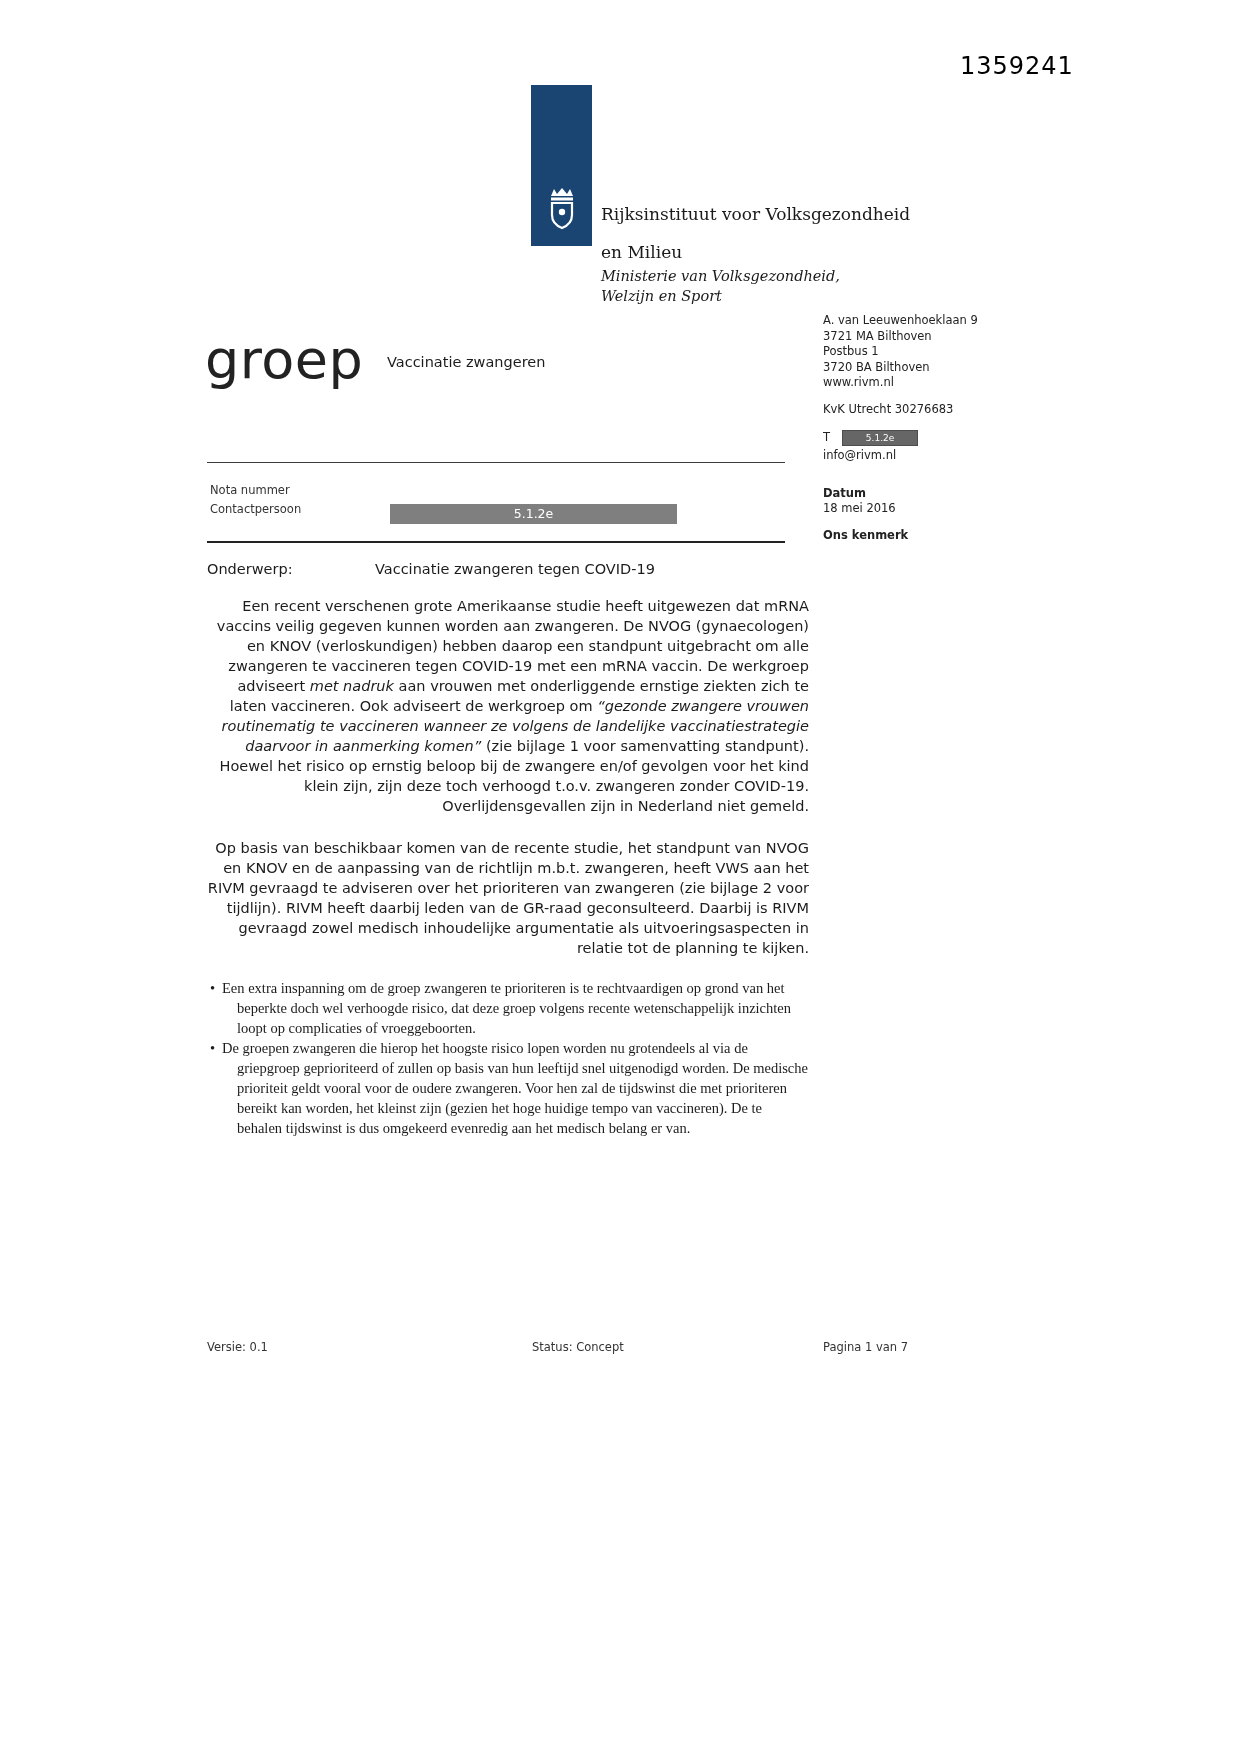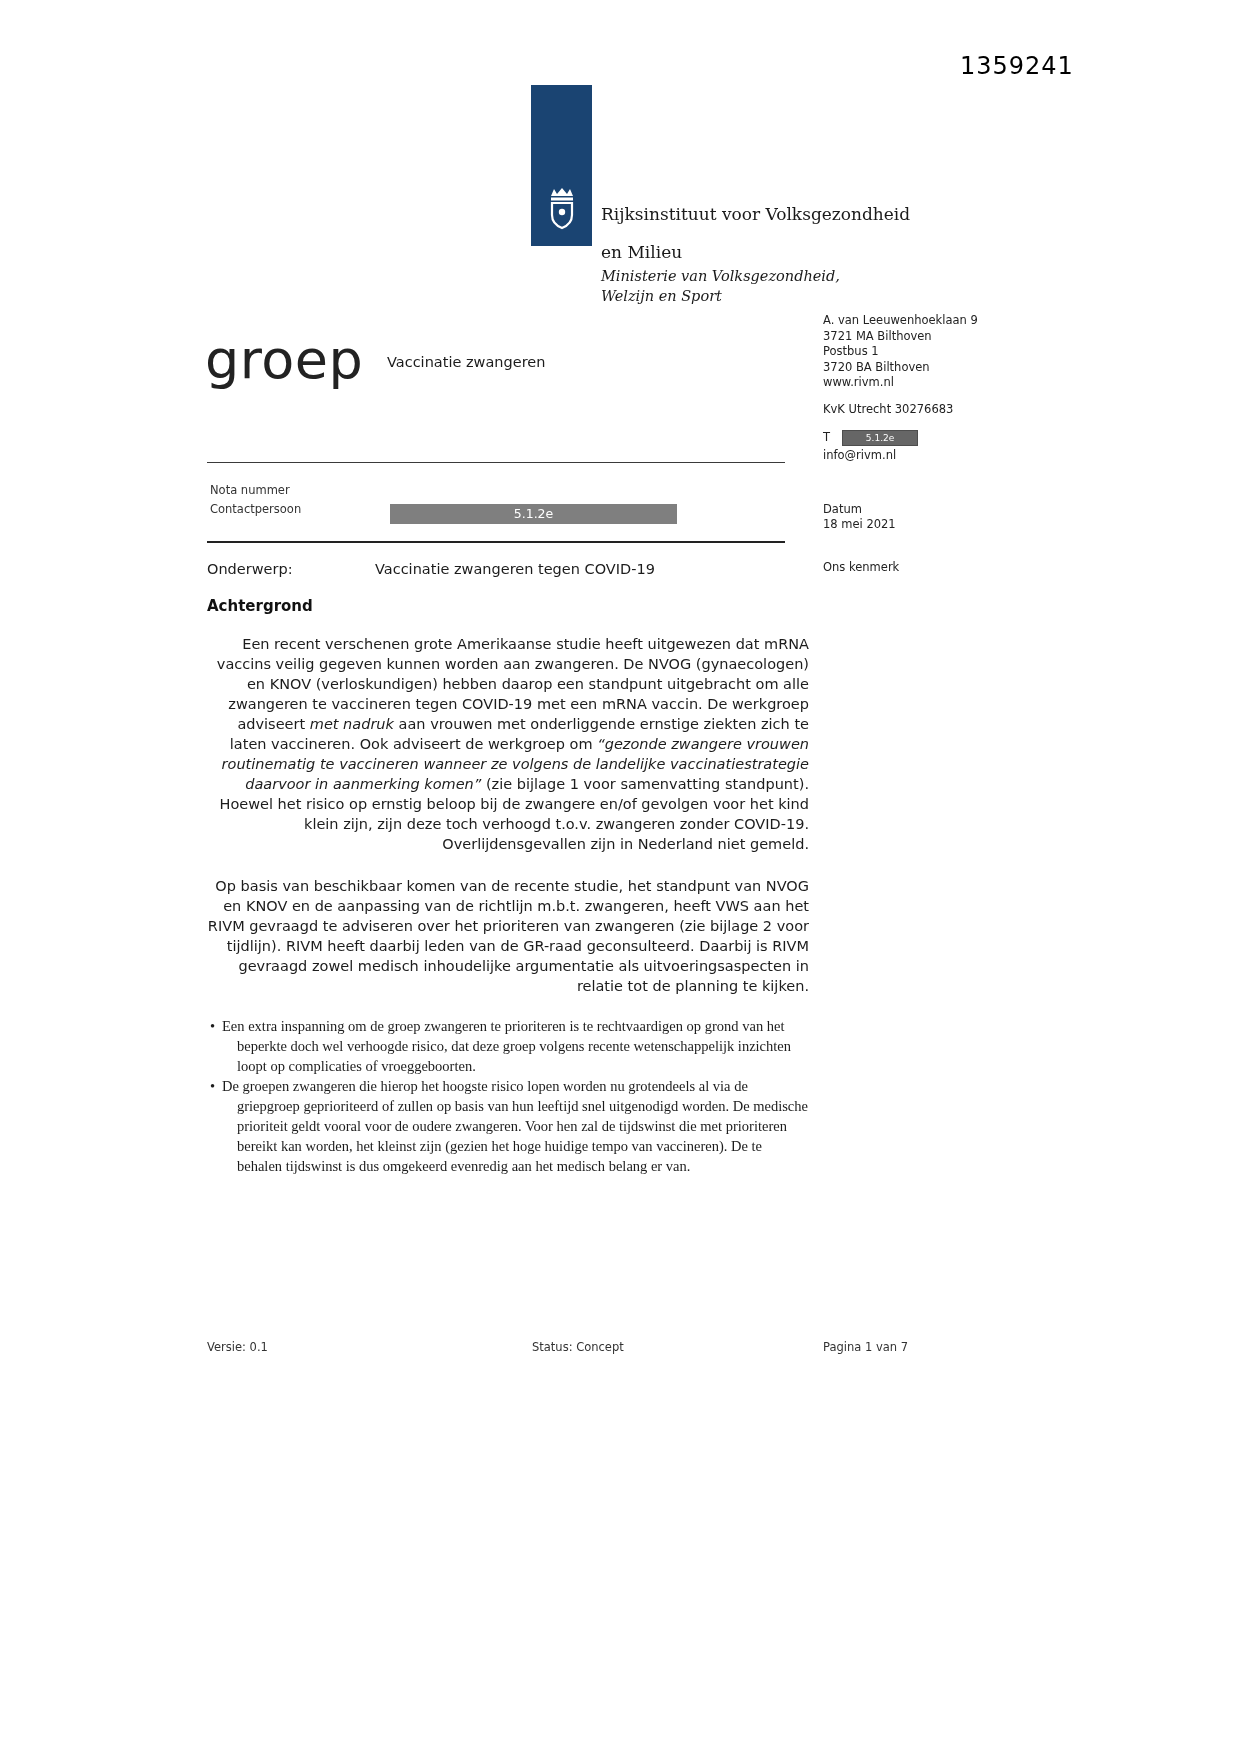--- a/index.html
+++ b/index.html
@@ -34,21 +34,21 @@
   }
   .org-ministry.first { margin-top:4px; }
 
   
   .nota-word { left:205px; top:328px; font-size:54px; color:#222; letter-spacing:0.5px; }
   .doc-title { left:387px; top:354px; font-size:14.5px; color:#1c1c1c; }
 
   
   .sidebar { left:823px; top:313px; width:210px; font-size:11.5px; line-height:15.5px; color:#222; }
   .sb-gap { height:11px; }
-  .sb-label { font-weight:normal;margin-top:16px; }
+  .sb-label { font-weight:bold; }
   .phone-row { display:flex; align-items:center; margin:2px 0 2px 0; }
   .redact-sm {
     display:inline-block; background:#666; border:1px solid #4d4d4d;
     color:#fff; font-size:9px; line-height:12px;
     width:76px; text-align:center; padding:1px 0; margin-left:12px;
   }
 
   
   .rule1 { left:207px; top:462px; width:578px; border-top:1.5px solid #3a3a3a; }
   .rule2 { left:207px; top:541px; width:578px; border-top:2px solid #222; }
@@ -116,37 +116,36 @@
   <div>KvK Utrecht 30276683</div>
   <div class="sb-gap"></div>
   <div class="phone-row">
     <span>T</span>
     <span class="redact-sm">5.1.2e</span>
   </div>
   <div>info@rivm.nl</div>
   <div class="sb-gap"></div>
   <div class="sb-gap"></div>
   <div class="sb-label">Datum</div>
-  <div>18 mei 2021</div>
+  <div>18 mei 2016</div>
   <div class="sb-gap"></div>
   <div class="sb-label">Ons kenmerk</div>
 </div>
 
 <div class="abs rule1"></div>
 <div class="abs meta-label lbl-notanummer">Nota nummer</div>
 <div class="abs meta-label lbl-contact">Contactpersoon</div>
 <div class="abs redact-lg">5.1.2e</div>
 <div class="abs rule2"></div>
 
 <div class="abs onderwerp-row">
   <span class="onderwerp-label">Onderwerp:</span><span>Vaccinatie zwangeren tegen COVID-19</span>
 </div>
 
 <div class="abs main-col">
-  <h2>Achtergrond</h2>
 
   <p><span>Een recent verschenen grote Amerikaanse studie heeft uitgewezen dat mRNA vaccins veilig gegeven kunnen worden aan zwangeren. De NVOG (gynaecologen) en KNOV (verloskundigen) hebben daarop een standpunt uitgebracht om alle zwangeren te vaccineren tegen COVID-19 met een mRNA vaccin. De werkgroep adviseert </span><span class="it">met nadruk</span><span> aan vrouwen met onderliggende ernstige ziekten zich te laten vaccineren. Ook adviseert de werkgroep om </span><span class="it">“gezonde zwangere vrouwen routinematig te vaccineren wanneer ze volgens de landelijke vaccinatiestrategie daarvoor in aanmerking komen”</span><span> (zie bijlage 1 voor samenvatting standpunt). Hoewel het risico op ernstig beloop bij de zwangere en/of gevolgen voor het kind klein zijn, zijn deze toch verhoogd t.o.v. zwangeren zonder COVID-19. Overlijdensgevallen zijn in Nederland niet gemeld.</span></p>
 
   <p class="p2">Op basis van beschikbaar komen van de recente studie, het standpunt van NVOG en KNOV en de aanpassing van de richtlijn m.b.t. zwangeren, heeft VWS aan het RIVM gevraagd te adviseren over het prioriteren van zwangeren (zie bijlage 2 voor tijdlijn). RIVM heeft daarbij leden van de GR-raad geconsulteerd. Daarbij is RIVM gevraagd zowel medisch inhoudelijke argumentatie als uitvoeringsaspecten in relatie tot de planning te kijken.</p>
 
 
   <ul class="advies-list">
     <li>Een extra inspanning om de groep zwangeren te prioriteren is te rechtvaardigen op grond van het beperkte doch wel verhoogde risico, dat deze groep volgens recente wetenschappelijk inzichten loopt op complicaties of vroeggeboorten.</li>
     <li>De groepen zwangeren die hierop het hoogste risico lopen worden nu grotendeels al via de griepgroep geprioriteerd of zullen op basis van hun leeftijd snel uitgenodigd worden. De medische prioriteit geldt vooral voor de oudere zwangeren. Voor hen zal de tijdswinst die met prioriteren bereikt kan worden, het kleinst zijn (gezien het hoge huidige tempo van vaccineren). De te behalen tijdswinst is dus omgekeerd evenredig aan het medisch belang er van.</li>
   </ul>

